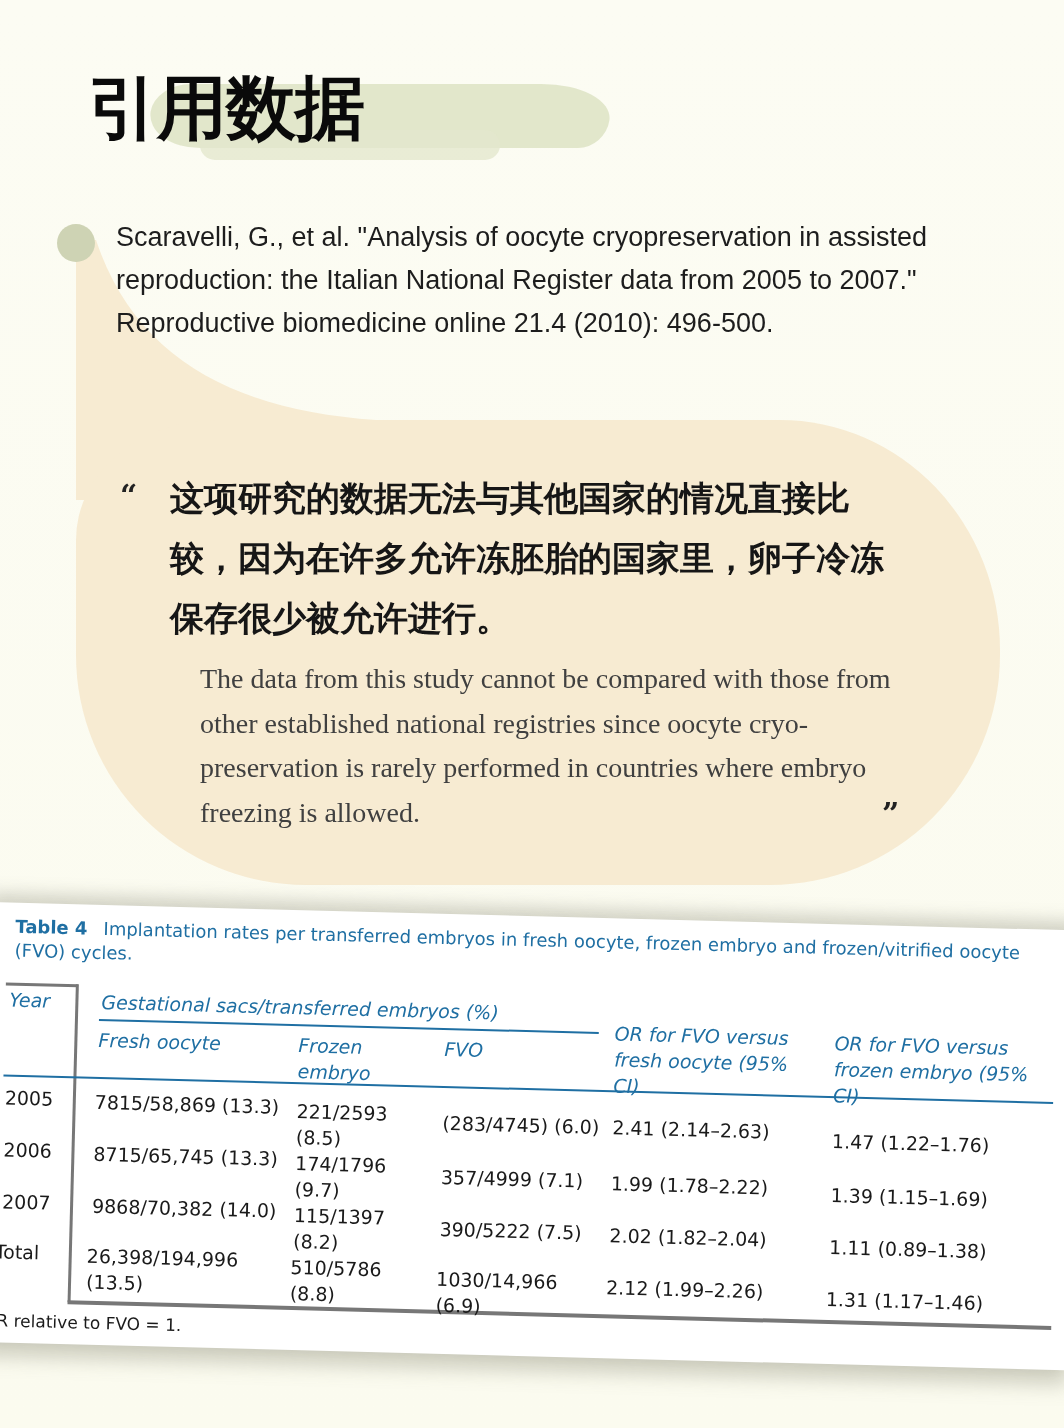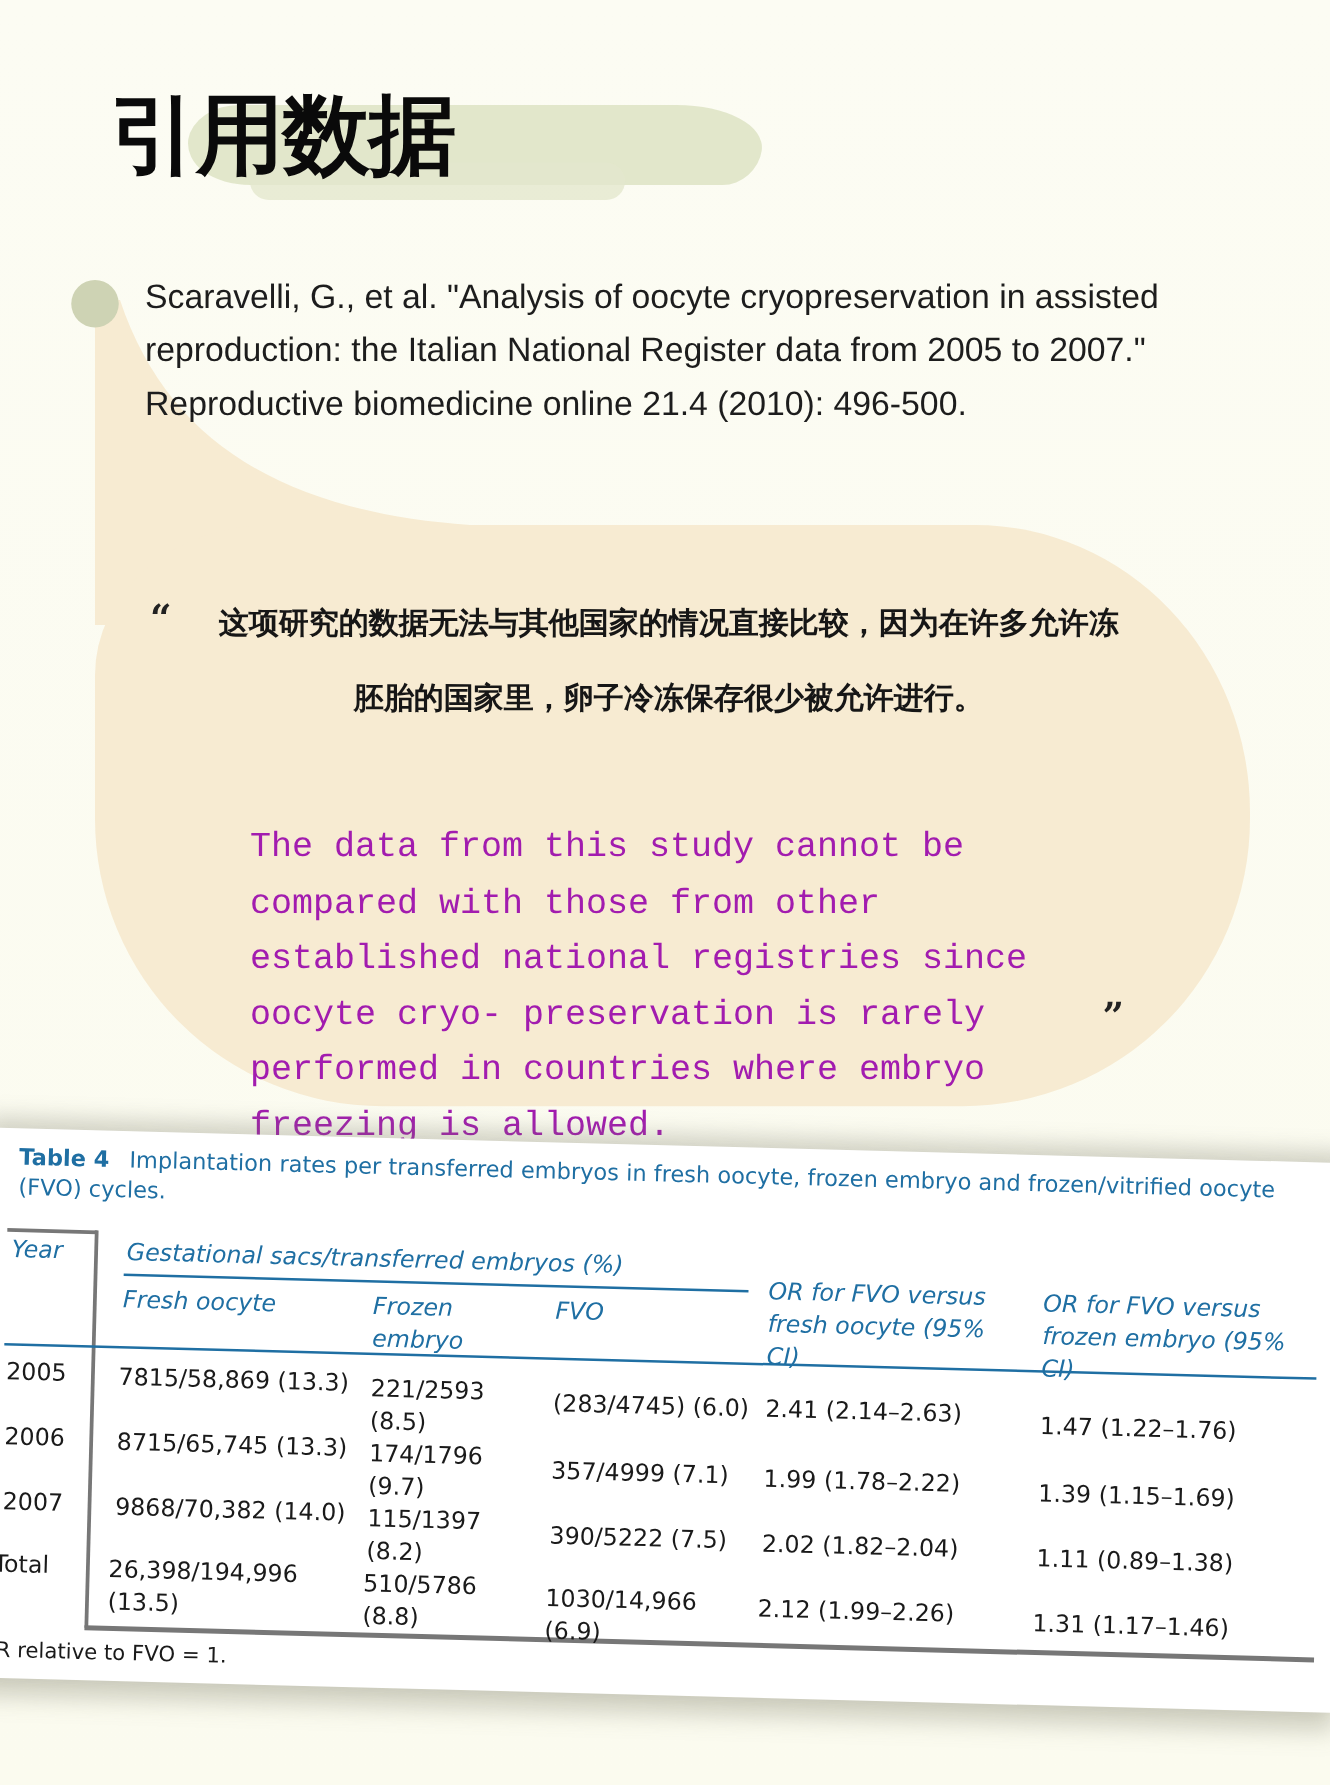--- a/index.html
+++ b/index.html
@@ -54,26 +54,26 @@
     font-family: "Liberation Sans", sans-serif;
     font-size: 27px; line-height: 43px; color: #1d1d1d;
   }
   .open-quote {
     position: absolute; left: 120px; top: 478px;
     font-size: 30px; font-weight: bold; color: #222;
     font-family: "DejaVu Serif", serif;
   }
   .zh-quote {
     position: absolute; left: 170px; top: 468px; width: 730px;
-    font-size: 24px; line-height: 60px; font-weight: bold; color: #161616; text-align: center;
+    font-size: 34px; line-height: 60px; font-weight: bold; color: #161616;
   }
   .en-quote {
     position: absolute; left: 200px; top: 657px; width: 700px;
-    font-family: Liberation Mono, monospace;
-    font-size: 28px; line-height: 44.5px; color: #a21caf;
+    font-family: Liberation Serif, serif;
+    font-size: 28px; line-height: 44.5px; color: #404040;
   }
   .close-quote {
     position: absolute; left: 882px; top: 796px;
     font-size: 30px; font-weight: bold; color: #222;
     font-family: "DejaVu Serif", serif;
   }
   
   .paper {
     position: absolute; left: -10px; top: 902px; width: 1090px; height: 440px;
     background: #ffffff;

